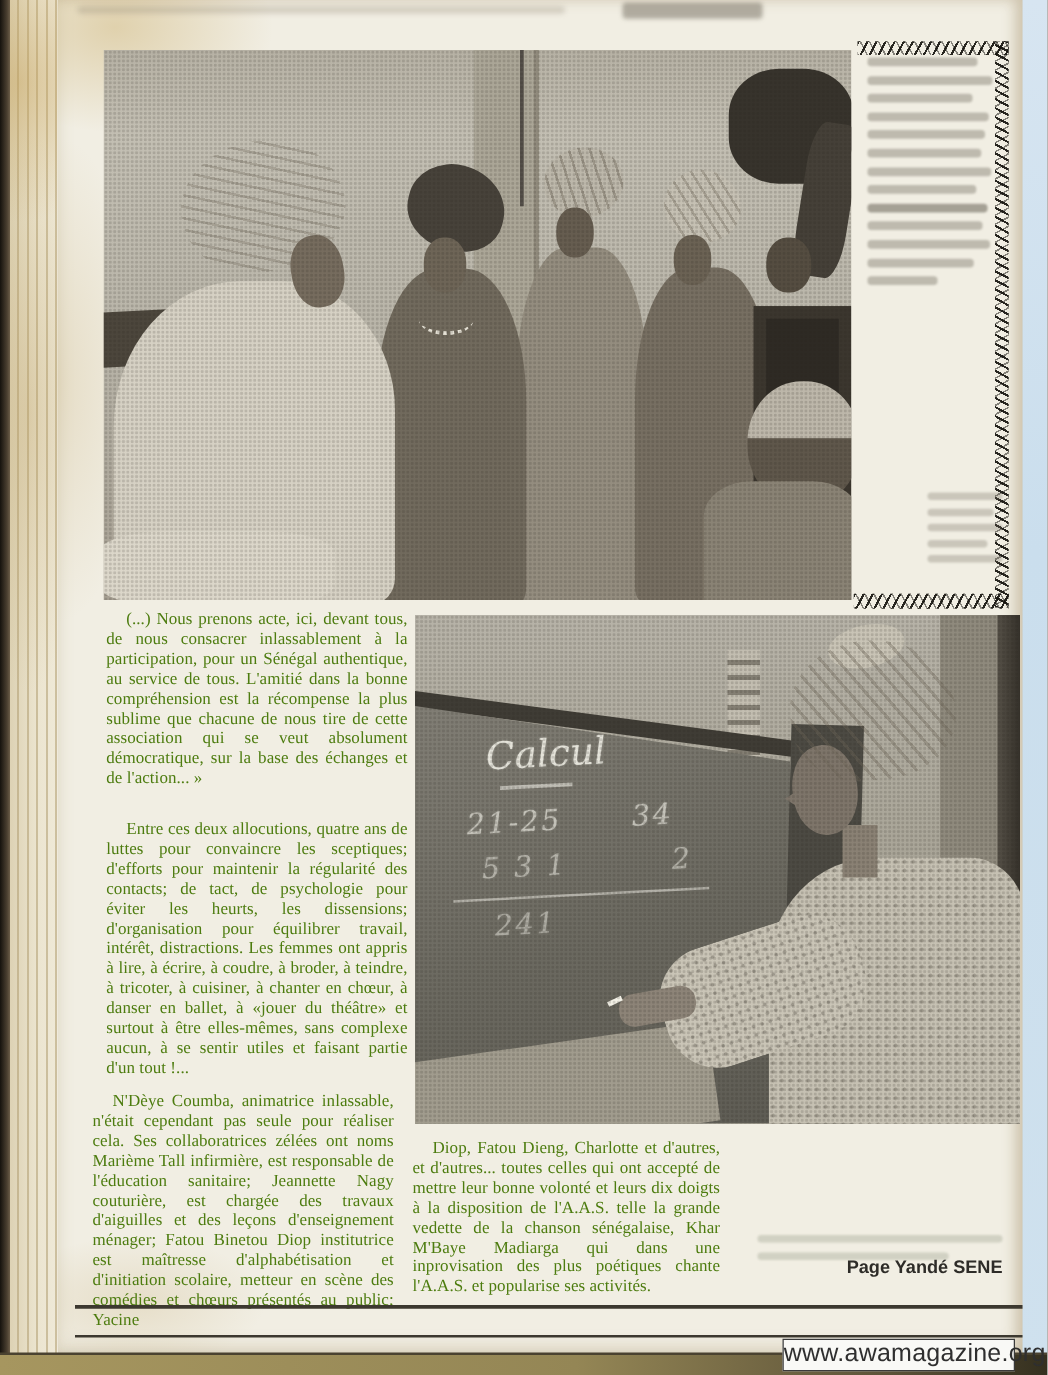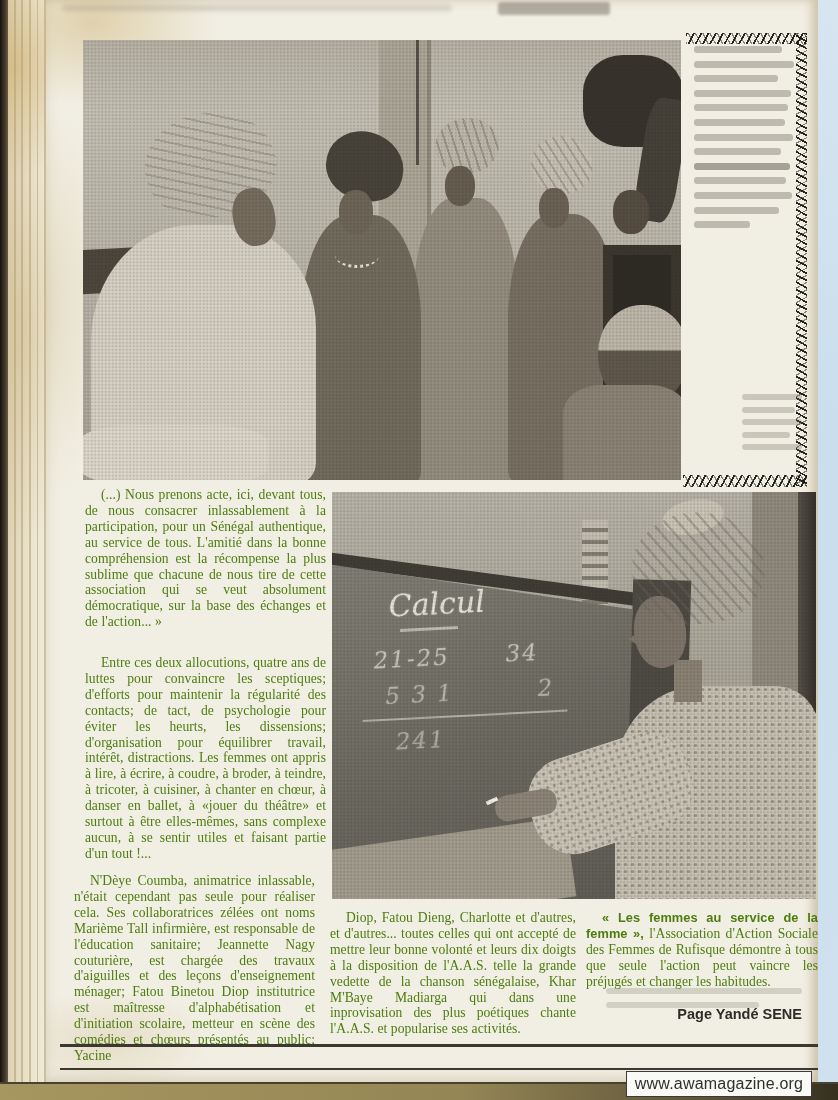--- a/index.html
+++ b/index.html
@@ -169,21 +169,21 @@
   .rule{position:absolute;left:60px;width:758px;background:#3c382f;}
   #rule-top{top:1044px;height:2.5px;}
   #rule-bottom{top:1068px;height:2px;}
   #footer-row{position:absolute;left:62px;top:1048px;width:754px;display:flex;
     justify-content:space-between;font-style:italic;font-size:14px;color:#4a463d;
     font-family:"Liberation Serif",serif;}
 
   
   #stamp{position:absolute;left:626px;top:1071px;width:186px;height:26px;
     background:#f9f9f6;border:1.5px solid #3a3a3a;box-sizing:border-box;
-    font-family:"Liberation Sans",sans-serif;font-size:16px;color:#2f2f2f;
+    font-family:"Liberation Sans",sans-serif;font-size:20px;color:#2f2f2f;
     text-align:center;line-height:23px;letter-spacing:.2px;}
 </style>
 </head>
 <body>
 
 <div id="page">
 
   <div class="left-dark-edge"></div>
   <div class="page-edges"></div>
   <div class="page-main"></div>
@@ -272,23 +272,20 @@
     <div class="bw-hand"></div>
     <div class="bw-chalk"></div>
     <div class="bw-neck"></div>
     <div class="bw-face"></div>
     <div class="bw-nose"></div>
     <div class="bw-knot"></div>
     <div class="bw-wrap"></div>
   </div>
 
   <div id="para4" class="col">Diop, Fatou Dieng, Charlotte et d'autres, et d'autres... toutes celles qui ont accepté de mettre leur bonne volonté et leurs dix doigts à la disposition de l'A.A.S. telle la grande vedette de la chanson sénégalaise, Khar M'Baye Madiarga qui dans une inprovisation des plus poétiques chante l'A.A.S. et popularise ses activités.</div>
-  <div id="closing" class="col">
-    <span class="lead">« Les femmes au service de la femme »,</span><span> l'Association d'Action Sociale des Femmes de Rufisque démontre à tous que seule l'action peut vaincre les préjugés et changer les habitudes.</span>
-  </div>
   <div id="bleed-by" class="bleed">
     <div class="bl"></div>
       <div class="bl" style="width:78%"></div>
   </div>
   <div id="byline">Page Yandé SENE</div>
 
   <div id="rule-top" class="rule"></div>
   <div id="rule-bottom" class="rule"></div>
 
   <div id="stamp">www.awamagazine.org</div>

